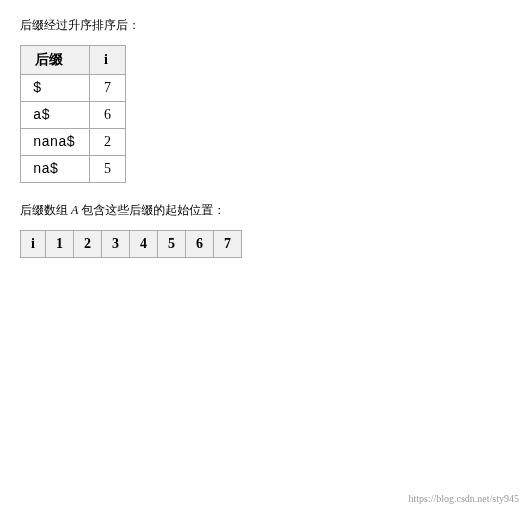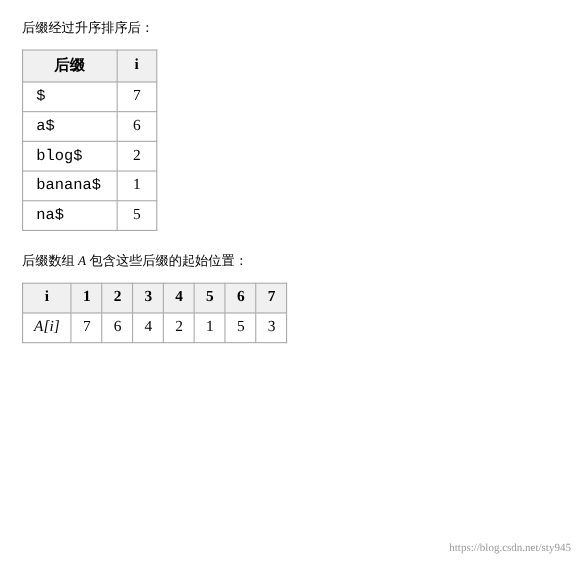--- a/index.html
+++ b/index.html
@@ -20,21 +20,21 @@
       font-style: italic;
       font-family: "Times New Roman", serif;
     }
     table {
       border-collapse: collapse;
       margin-bottom: 18px;
     }
     table td, table th {
       border: 1px solid #aaa;
       padding: 5px 14px;
-      text-align: center;
+      text-align: left;
       font-size: 14px;
     }
     .suffix-table th {
       background: #f0f0f0;
       font-weight: bold;
       font-size: 14px;
     }
     .suffix-table td:first-child {
       text-align: left;
       font-family: "Courier New", monospace;
@@ -72,26 +72,22 @@
   <tbody id="suffix-tbody">
   <tr>
         <td>$</td>
         <td>7</td>
       </tr>
       <tr>
         <td>a$</td>
         <td>6</td>
       </tr>
       <tr>
-        <td>blog$</td>
+        <td>nana$</td>
         <td>2</td>
-      </tr>
-      <tr>
-        <td>banana$</td>
-        <td>1</td>
       </tr>
       <tr>
         <td>na$</td>
         <td>5</td>
       </tr>
     </tbody>
 </table>
 
 <div class="section-title">
   <span>后缀数组</span>
@@ -104,26 +100,16 @@
   <tr>
         <th>i</th>
         <th>1</th>
         <th>2</th>
         <th>3</th>
         <th>4</th>
         <th>5</th>
         <th>6</th>
         <th>7</th>
       </tr>
-      <tr>
-        <td><em style="font-family: &quot;Times New Roman&quot;, serif;">A[i]</em></td>
-        <td>7</td>
-        <td>6</td>
-        <td>4</td>
-        <td>2</td>
-        <td>1</td>
-        <td>5</td>
-        <td>3</td>
-      </tr>
     </tbody>
 </table>
 
 <div class="watermark">https://blog.csdn.net/sty945</div>
 
 </body></html>

